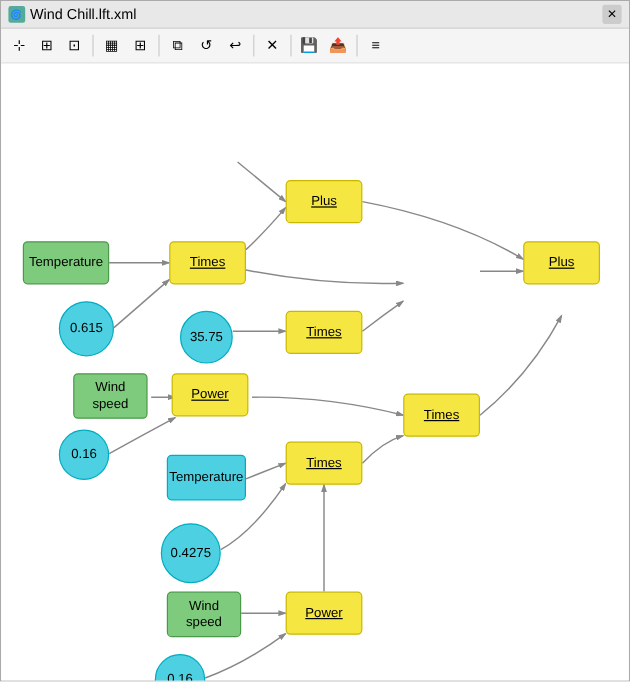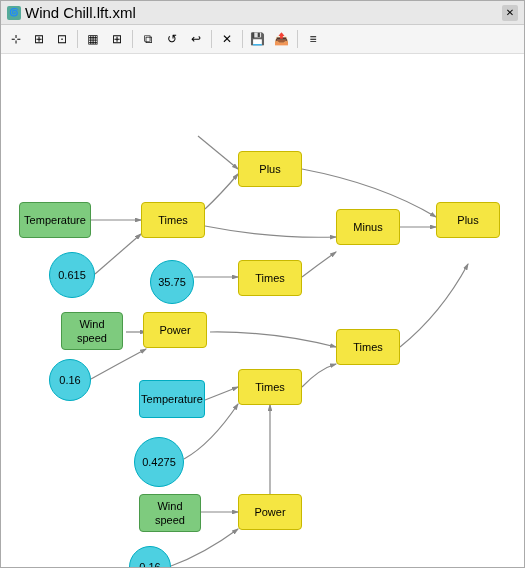--- a/index.html
+++ b/index.html
@@ -3,35 +3,35 @@
   <meta charset="utf-8">
   <style>
     * { box-sizing: border-box; margin: 0; padding: 0; }
     body { font-family: Arial, sans-serif; font-size: 11px; background: #f0f0f0; width: 525px; height: 568px; overflow: hidden; }
 
     .window { width: 525px; height: 568px; background: white; display: flex; flex-direction: column; border: 1px solid #aaa; }
 
     
     .titlebar { background: #e8e8e8; border-bottom: 1px solid #ccc; display: flex; align-items: center; padding: 3px 6px; font-size: 11px; gap: 4px; }
     .titlebar-icon { width: 14px; height: 14px; background: #5a9; border-radius: 2px; display: flex; align-items: center; justify-content: center; color: white; font-size: 8px; }
-    .titlebar-title { flex: 1; font-size: 15px; }
+    .titlebar-title { flex: 1; font-size: 12px; }
     .titlebar-close { width: 16px; height: 16px; background: #ccc; border-radius: 2px; display: flex; align-items: center; justify-content: center; cursor: pointer; font-size: 10px; }
 
     
     .toolbar { background: #f5f5f5; border-bottom: 1px solid #ddd; display: flex; align-items: center; padding: 3px 4px; gap: 2px; flex-wrap: wrap; }
     .tb-btn { width: 22px; height: 22px; border: 1px solid transparent; border-radius: 2px; display: flex; align-items: center; justify-content: center; cursor: pointer; font-size: 12px; background: transparent; }
     .tb-sep { width: 1px; height: 18px; background: #ccc; margin: 0 2px; }
     .tb-btn-group { display: flex; gap: 1px; }
 
     
     .canvas { flex: 1; background: white; position: relative; overflow: hidden; }
 
     
     .node { position: absolute; display: flex; align-items: center; justify-content: center; text-align: center; font-size: 11px; font-weight: 500; }
-    .node-rect-yellow { background: #f5e642; border: 1px solid #c8b800; border-radius: 4px; }
+    .node-rect-yellow { background: #f5e642; border: 1px solid #c8b800; border-radius: 4px; text-decoration: underline; }
     .node-rect-green { background: #7ecb7e; border: 1px solid #4a9a4a; border-radius: 4px; }
     .node-circle-cyan { background: #4dd0e1; border: 1px solid #00acc1; border-radius: 50%; }
 
     
     .canvas-svg { position: absolute; top: 0; left: 0; width: 100%; height: 100%; pointer-events: none; }
     .arrow { fill: none; stroke: #888; stroke-width: 1.2; marker-end: url(#arrowhead); }
   </style>
 </head>
 <body>
 
@@ -118,21 +118,20 @@
     <div class="node node-rect-yellow" style="left:140px; top:148px; width:64px; height:36px;">Times</div>
 
     <div class="node node-rect-yellow" style="left:237px; top:97px; width:64px; height:36px;">Plus</div>
 
     <div class="node node-circle-cyan" style="left:48px; top:198px; width:46px; height:46px;">0.615</div>
 
     <div class="node node-circle-cyan" style="left:149px; top:206px; width:44px; height:44px;text-align:right;">35.75</div>
 
     <div class="node node-rect-yellow" style="left:237px; top:206px; width:64px; height:36px;">Times</div>
 
-    <div class="node node-rect-yellow" style="left:335px; top:155px; width:64px; height:36px;">Minus</div>
 
     <div class="node node-rect-yellow" style="left:435px; top:148px; width:64px; height:36px;">Plus</div>
 
     <div class="node node-rect-green" style="left:60px; top:258px; width:62px; height:38px; line-height:1.3;">Wind<br>speed</div>
 
     <div class="node node-rect-yellow" style="left:142px; top:258px; width:64px; height:36px;">Power</div>
 
     <div class="node node-circle-cyan" style="left:48px; top:305px; width:42px; height:42px;">0.16</div>
 
     <div class="node node-circle-cyan" style="left:138px; top:326px; width:66px; height:38px; border-radius:4px;">Temperature</div>

